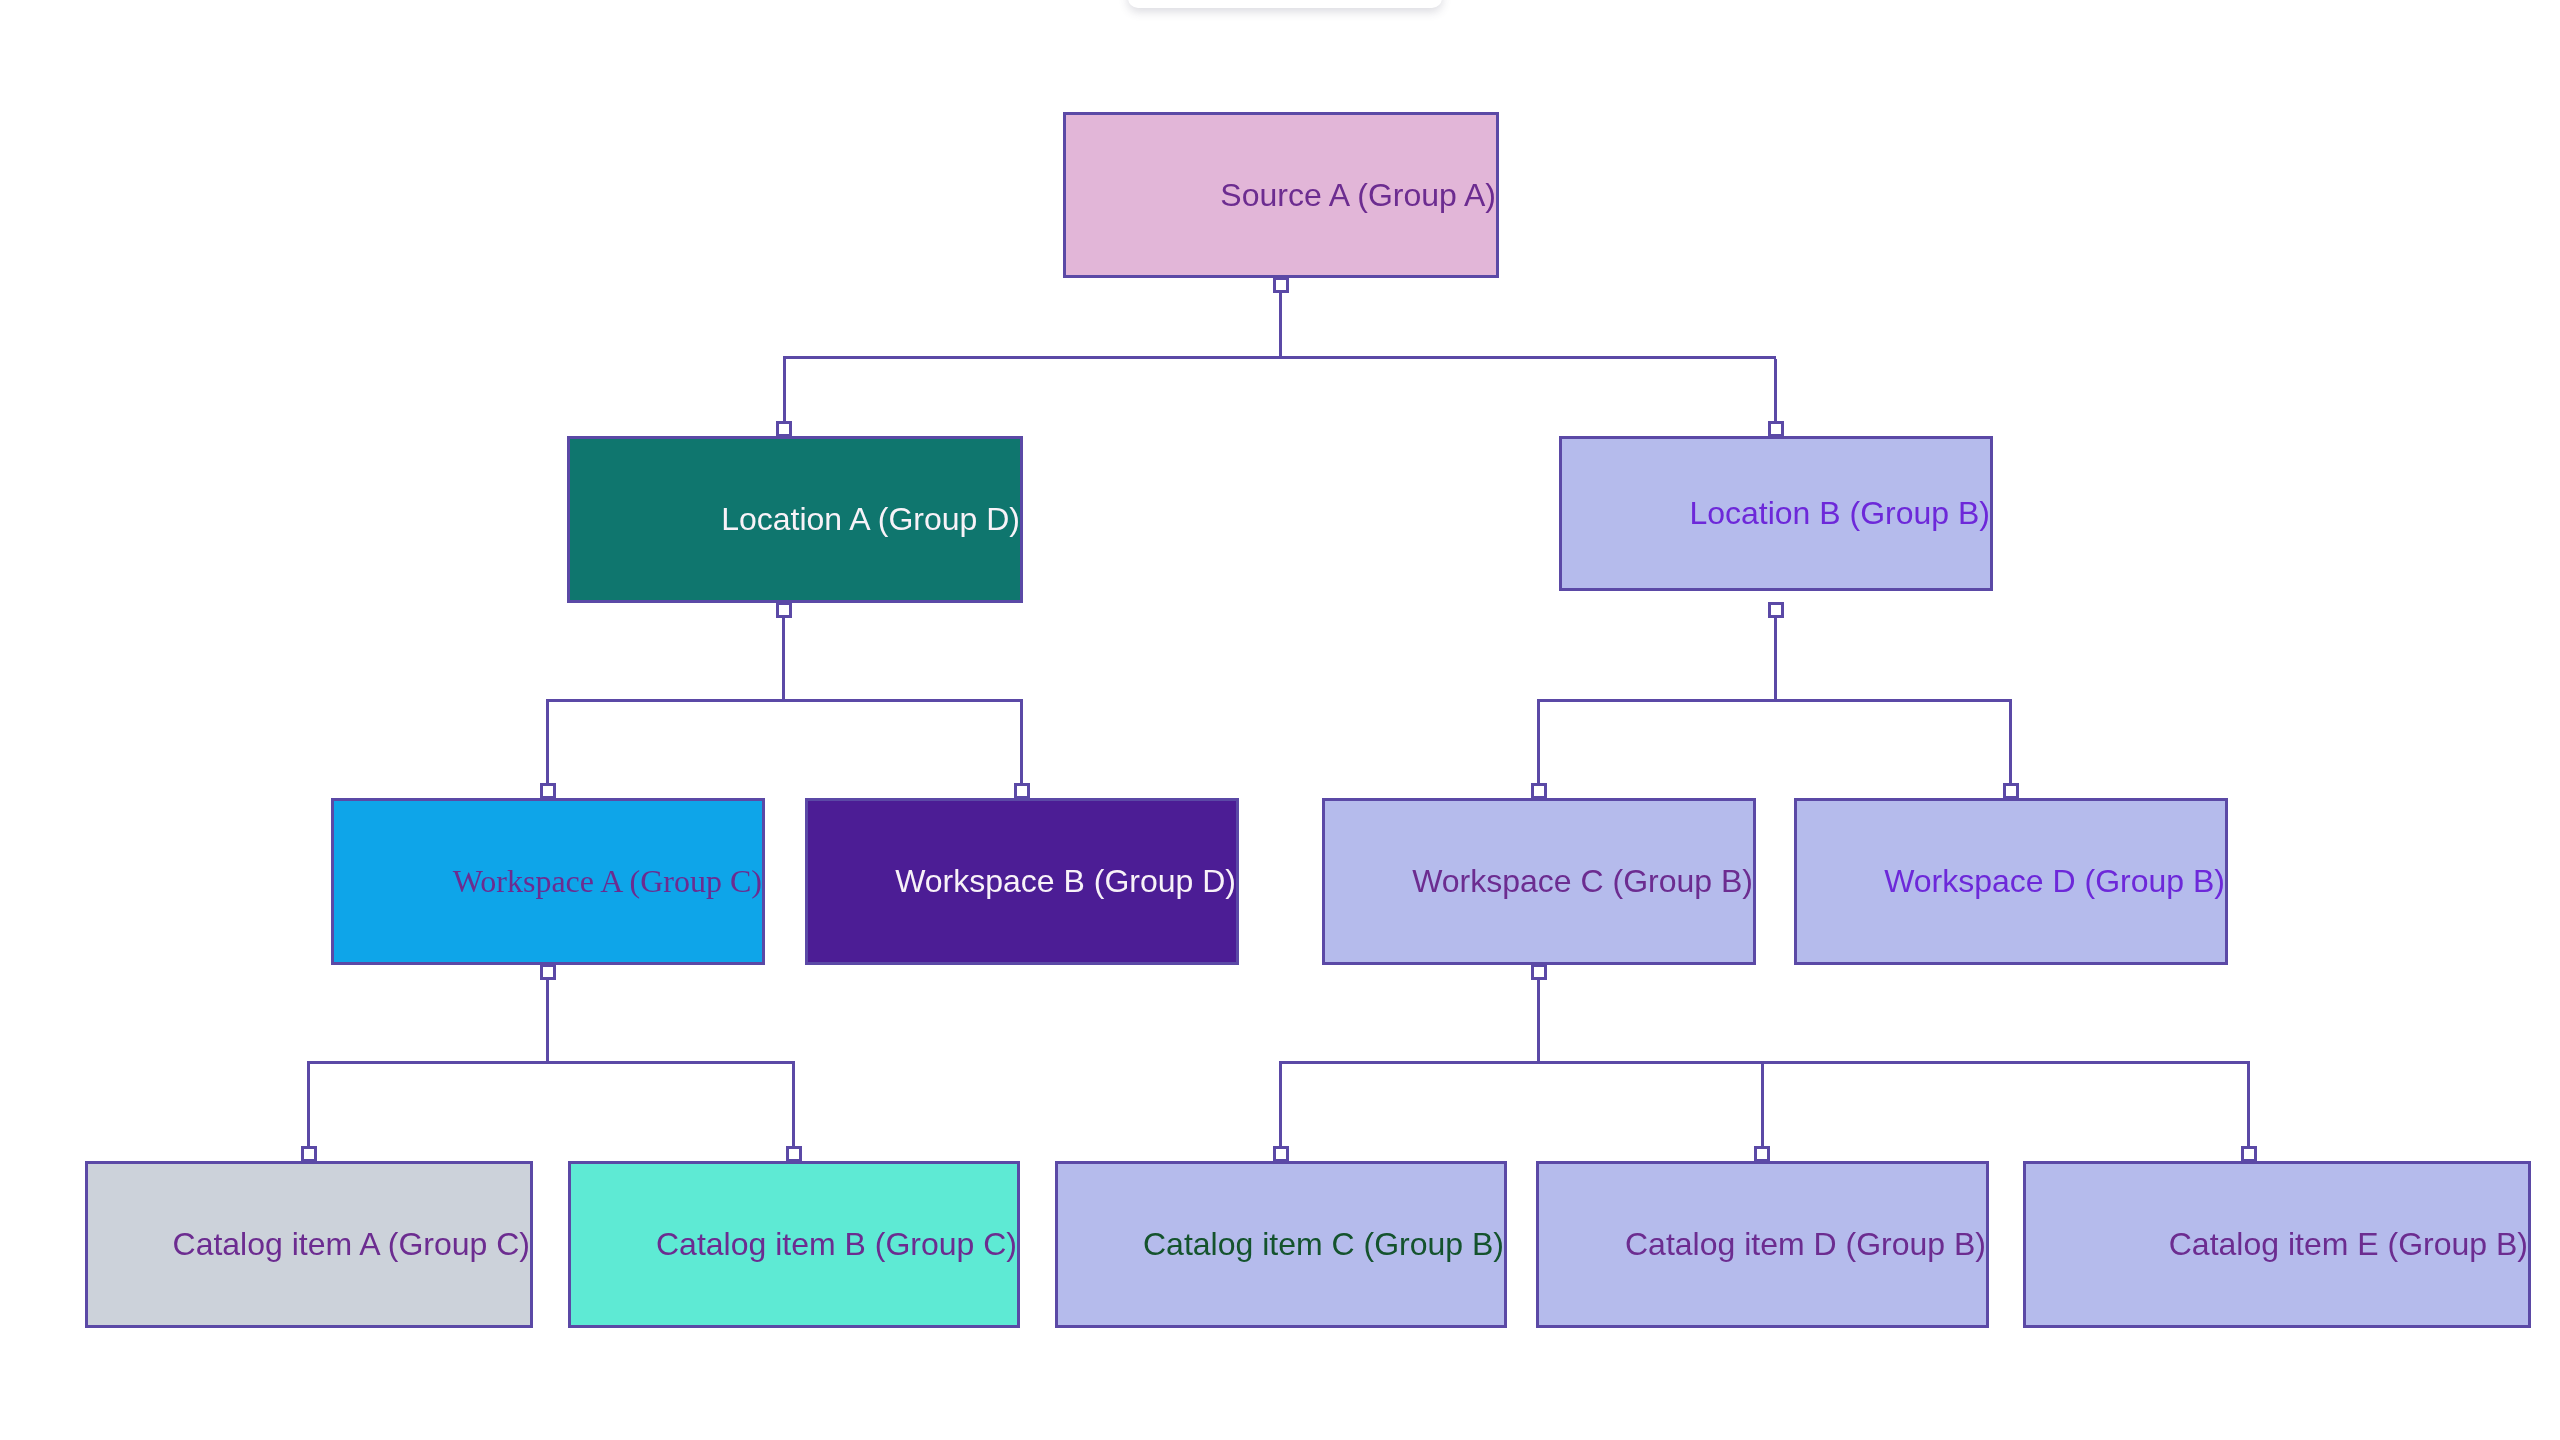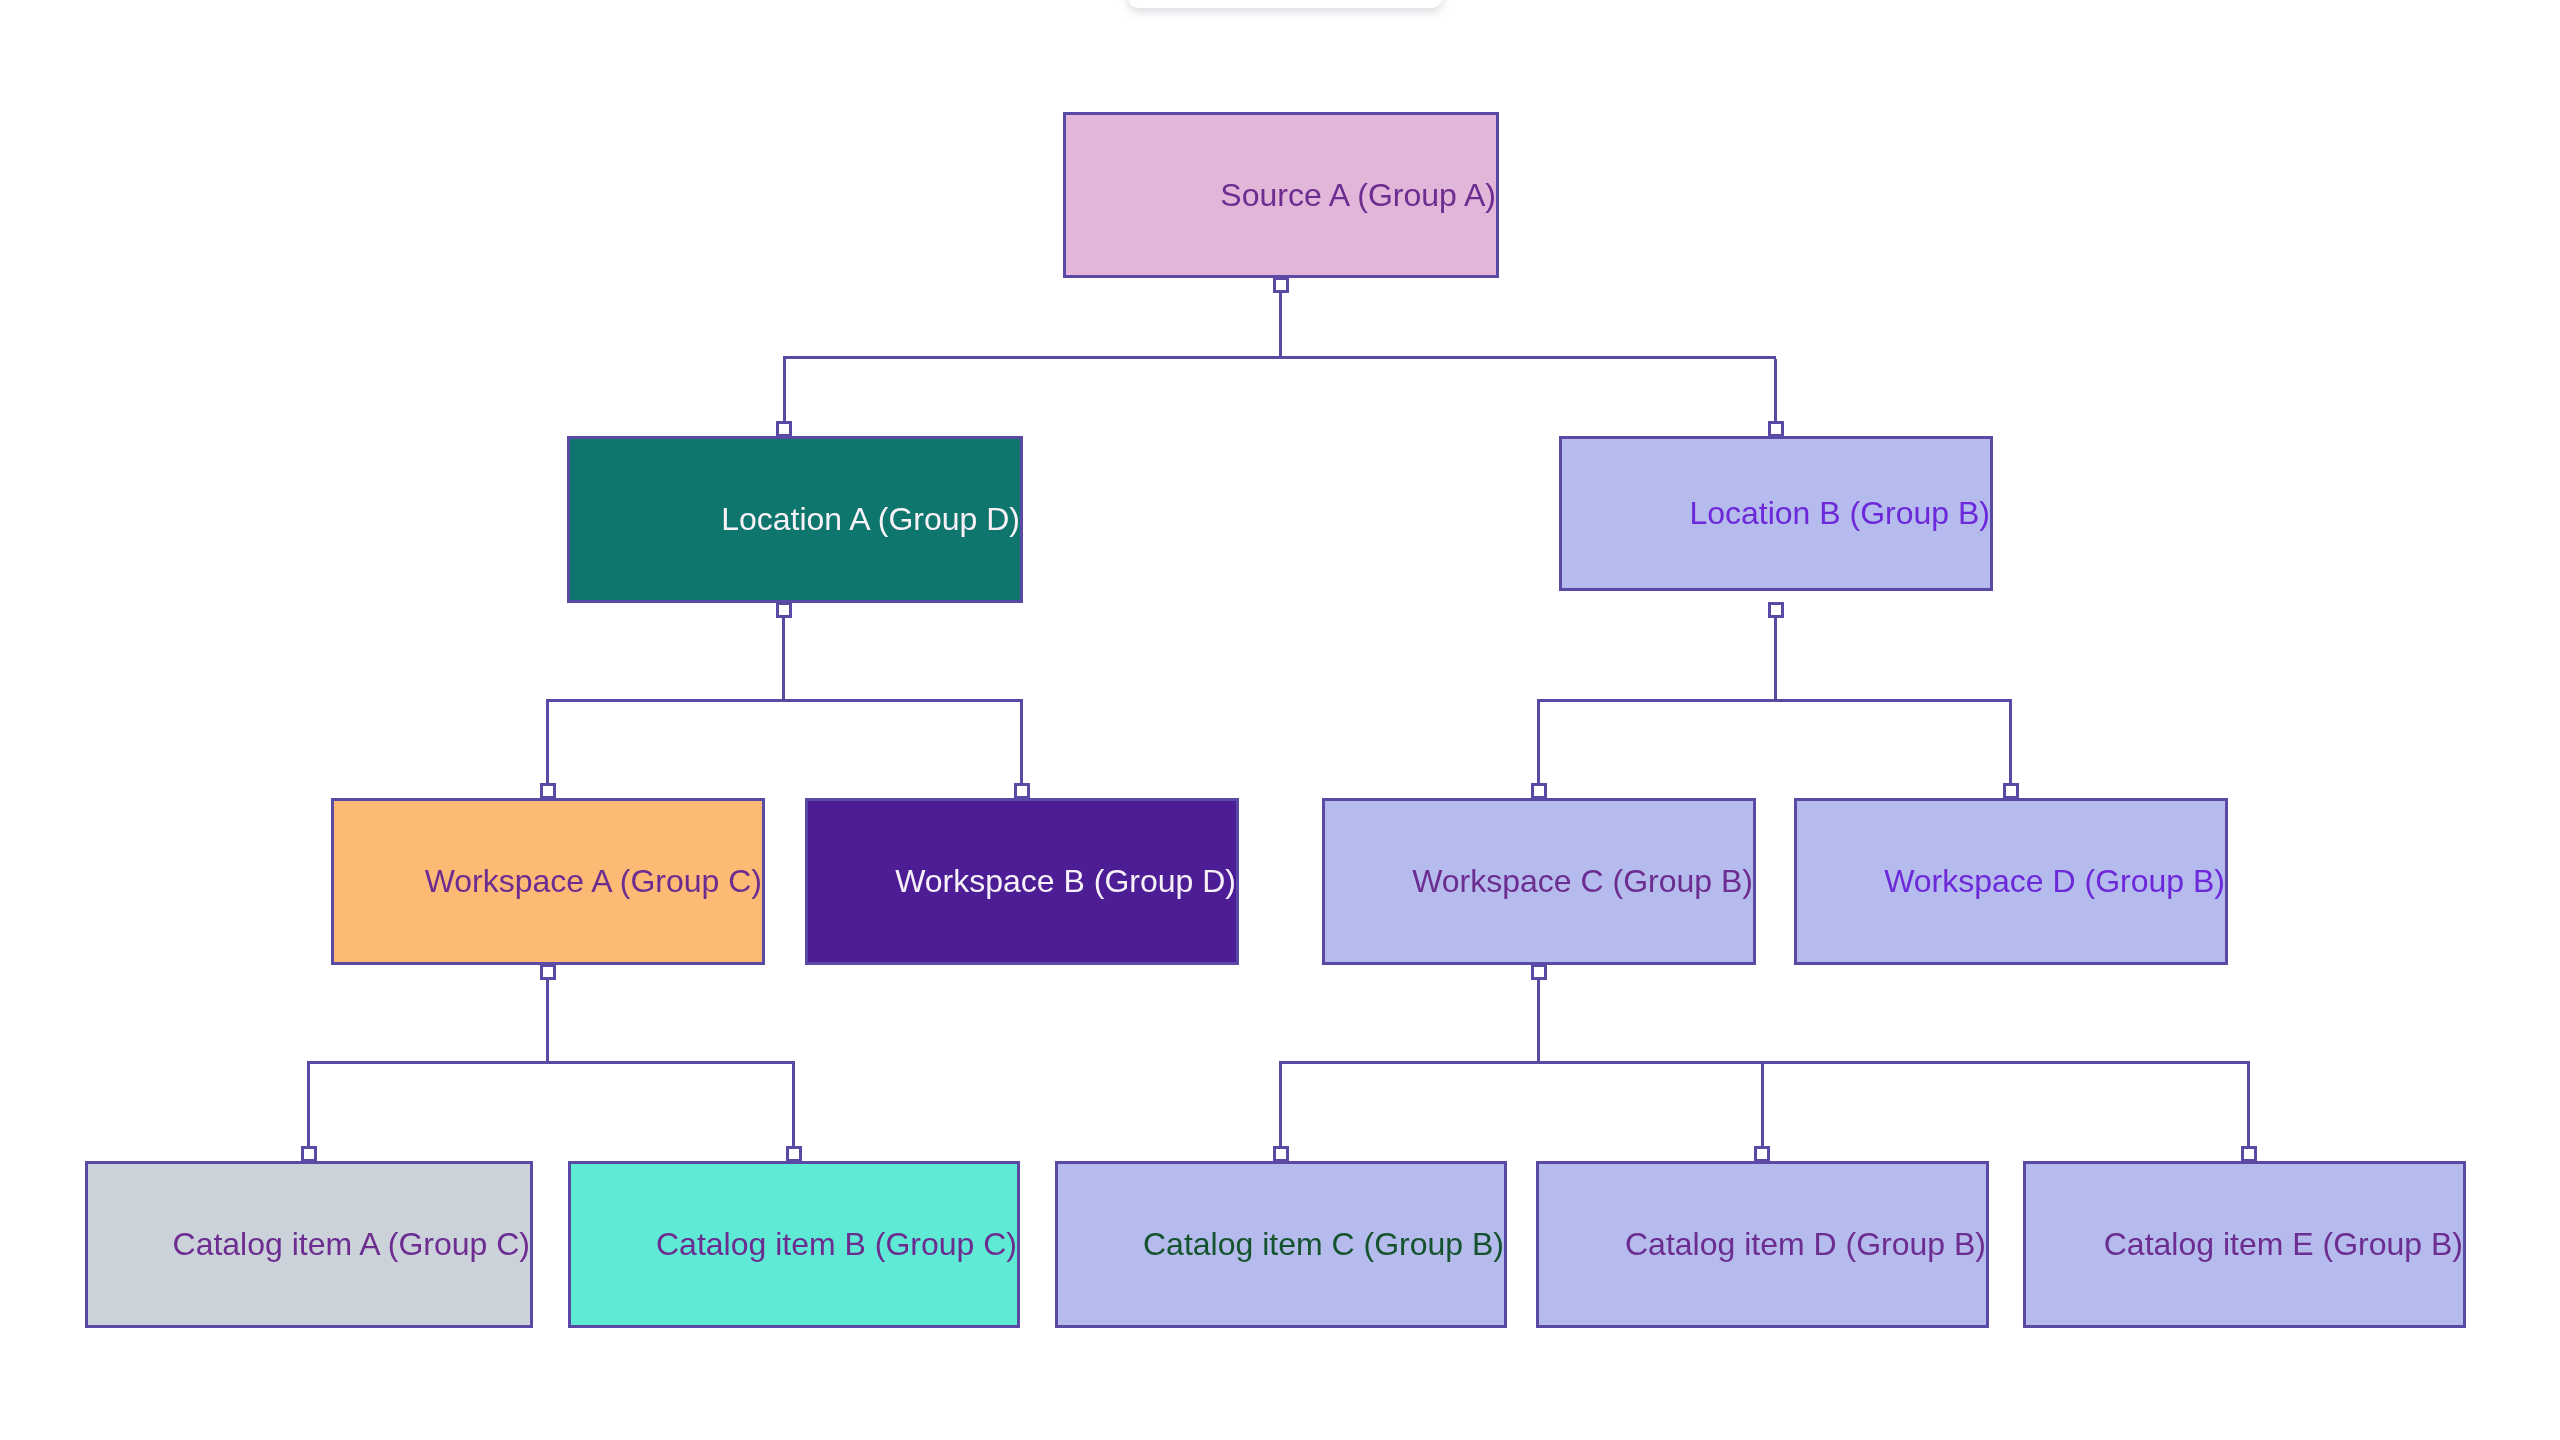--- a/index.html
+++ b/index.html
@@ -98,21 +98,21 @@
   </div>
 
   <div class="node" style="left: 567px; top: 436px; width: 456px; height: 167px; background: #0f766e; color: rgb(248, 242, 248); border-color: rgb(91, 73, 166);">
     <span>Location A (Group D)</span>
   </div>
 
   <div class="node" style="left: 1559px; top: 436px; width: 434px; height: 155px; background: rgb(181, 187, 236); color: #6d28d9; border-color: rgb(91, 73, 166);">
     <span>Location B (Group B)</span>
   </div>
 
-  <div class="node" style="left: 331px; top: 798px; width: 434px; height: 167px; background: #fdba74; color: rgb(108, 44, 144); border-color: rgb(91, 73, 166);">
+  <div class="node" style="left: 331px; top: 798px; width: 434px; height: 167px; background: #0ea5e9; color: rgb(108, 44, 144); border-color: rgb(91, 73, 166); font-family: Liberation Serif, serif;">
     <span>Workspace A (Group C)</span>
   </div>
 
   <div class="node" style="left: 805px; top: 798px; width: 434px; height: 167px; background: #4c1d95; color: rgb(248, 242, 248); border-color: rgb(91, 73, 166);">
     <span>Workspace B (Group D)</span>
   </div>
 
   <div class="node" style="left: 1322px; top: 798px; width: 434px; height: 167px; background: rgb(181, 187, 236); color: rgb(108, 44, 144); border-color: rgb(91, 73, 166);">
     <span>Workspace C (Group B)</span>
   </div>
@@ -130,17 +130,17 @@
   </div>
 
   <div class="node" style="left: 1055px; top: 1161px; width: 452px; height: 167px; background: rgb(181, 187, 236); color: #14532d; border-color: rgb(91, 73, 166);">
     <span>Catalog item C (Group B)</span>
   </div>
 
   <div class="node" style="left: 1536px; top: 1161px; width: 453px; height: 167px; background: rgb(181, 187, 236); color: rgb(108, 44, 144); border-color: rgb(91, 73, 166);">
     <span>Catalog item D (Group B)</span>
   </div>
 
-  <div class="node" style="left: 2023px; top: 1161px; width: 443px; height: 167px; background: rgb(181, 187, 236); color: rgb(108, 44, 144); border-color: rgb(91, 73, 166);">
+  <div class="node" style="left: 2023px; top: 1161px; width: 508px; height: 167px; background: rgb(181, 187, 236); color: rgb(108, 44, 144); border-color: rgb(91, 73, 166);">
     <span>Catalog item E (Group B)</span>
   </div>
 
 </div>
 
 </body></html>

